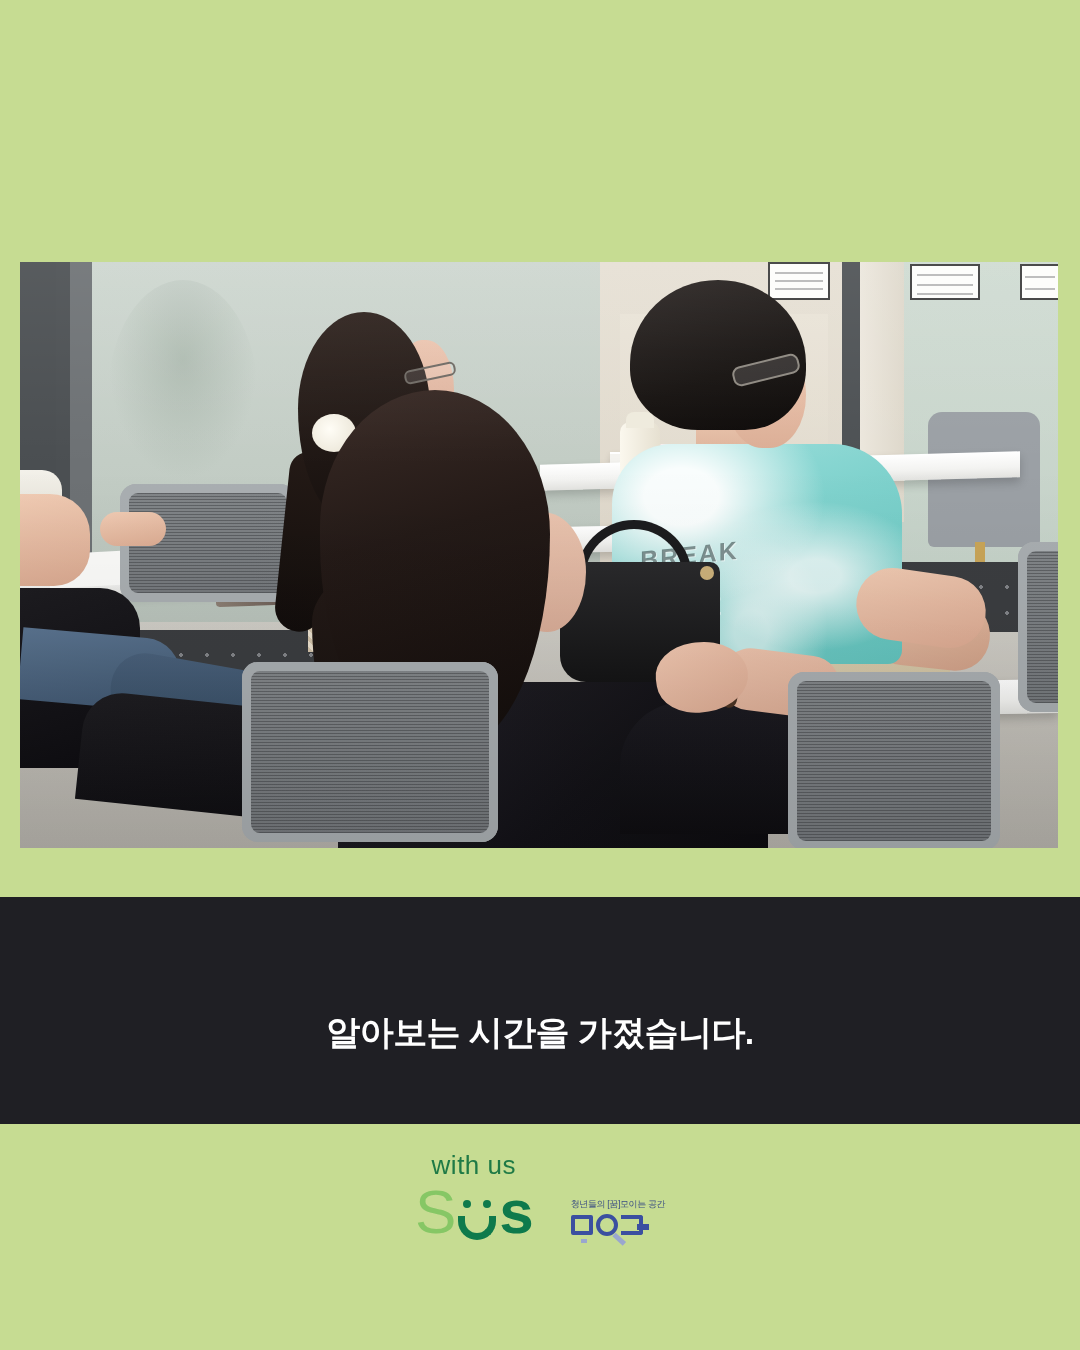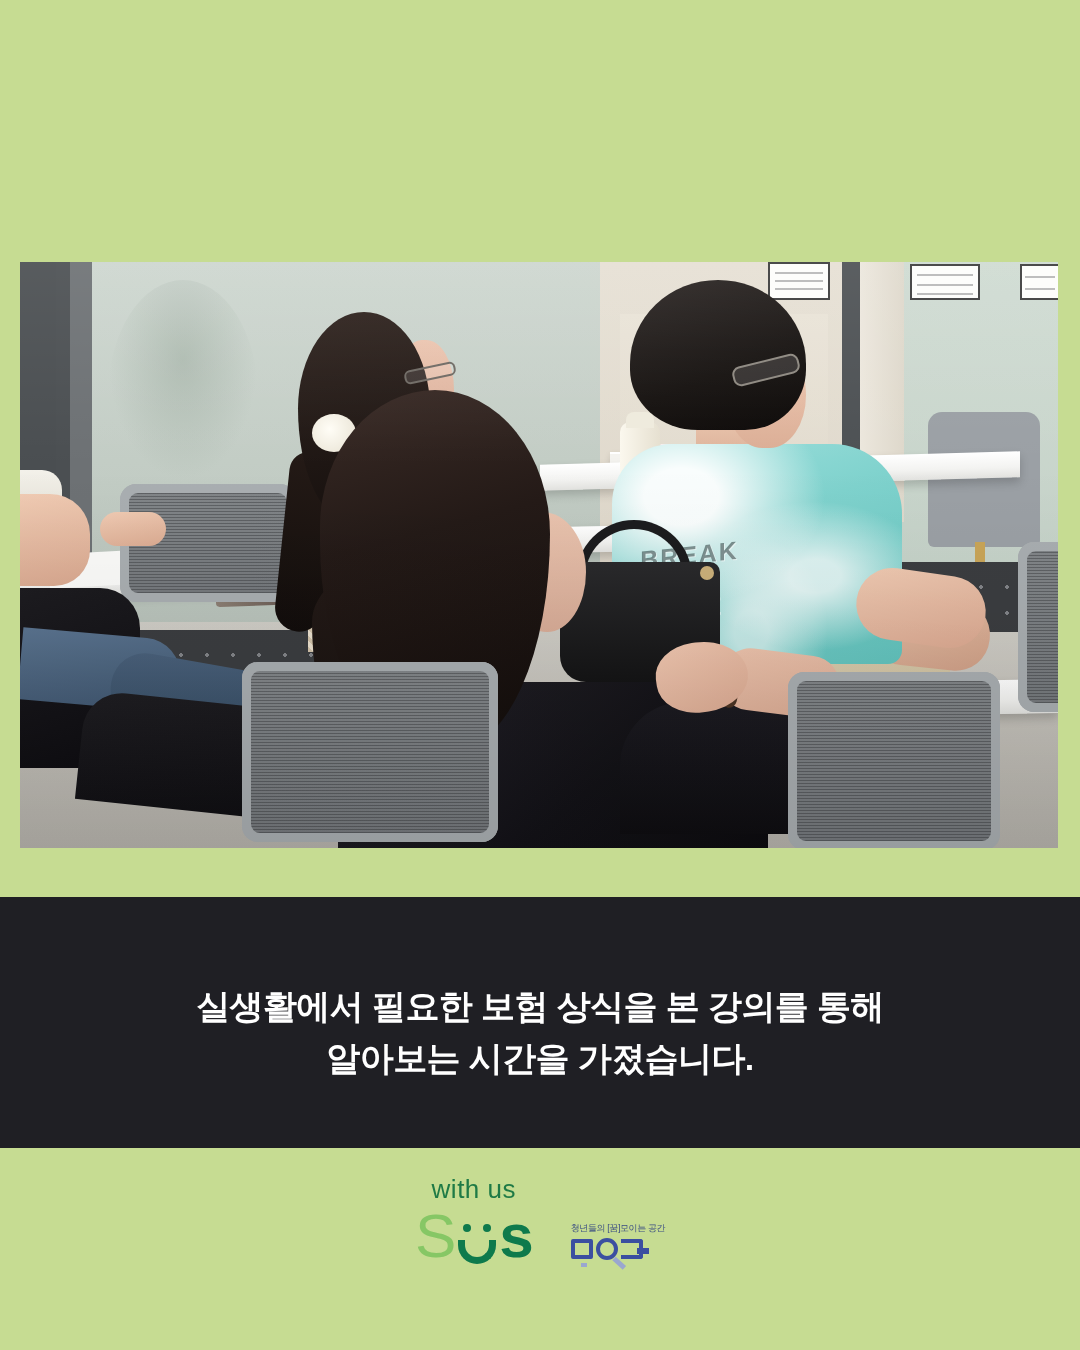--- a/index.html
+++ b/index.html
@@ -430,21 +430,21 @@
     font-size: 34px;
     font-weight: 700;
     line-height: 1.52;
     letter-spacing: -0.6px;
   }
   .caption-text .ln { display: block; white-space: nowrap; }
 
   
   .footer {
     position: absolute;
-    left: 0; top: 1148px;
+    left: 0; top: 1124px;
     width: 1080px; height: 182px;
     background: #c6dc92;
   }
   .footer-inner {
     position: absolute;
     left: 0; top: 26px;
     width: 1080px;
     display: flex;
     align-items: flex-end;
     justify-content: center;
@@ -677,21 +677,20 @@
           <span class="chair-mesh"></span>
         </div>
 
       <div class="photo-grade"></div>
     </div>
   </div>
 </div>
 
 <div class="caption-band">
   <div class="caption-text">
-    <span class="ln">실생활에서 필요한 보험 상식을 본 강의를 통해</span>
     <span class="ln">알아보는 시간을 가졌습니다.</span>
   </div>
 </div>
 
 <div class="footer">
   <div class="footer-inner">
 
     <div class="logo-suseong">
       <span class="logo-withus">with us</span>
       <span class="logo-suseong-word">

